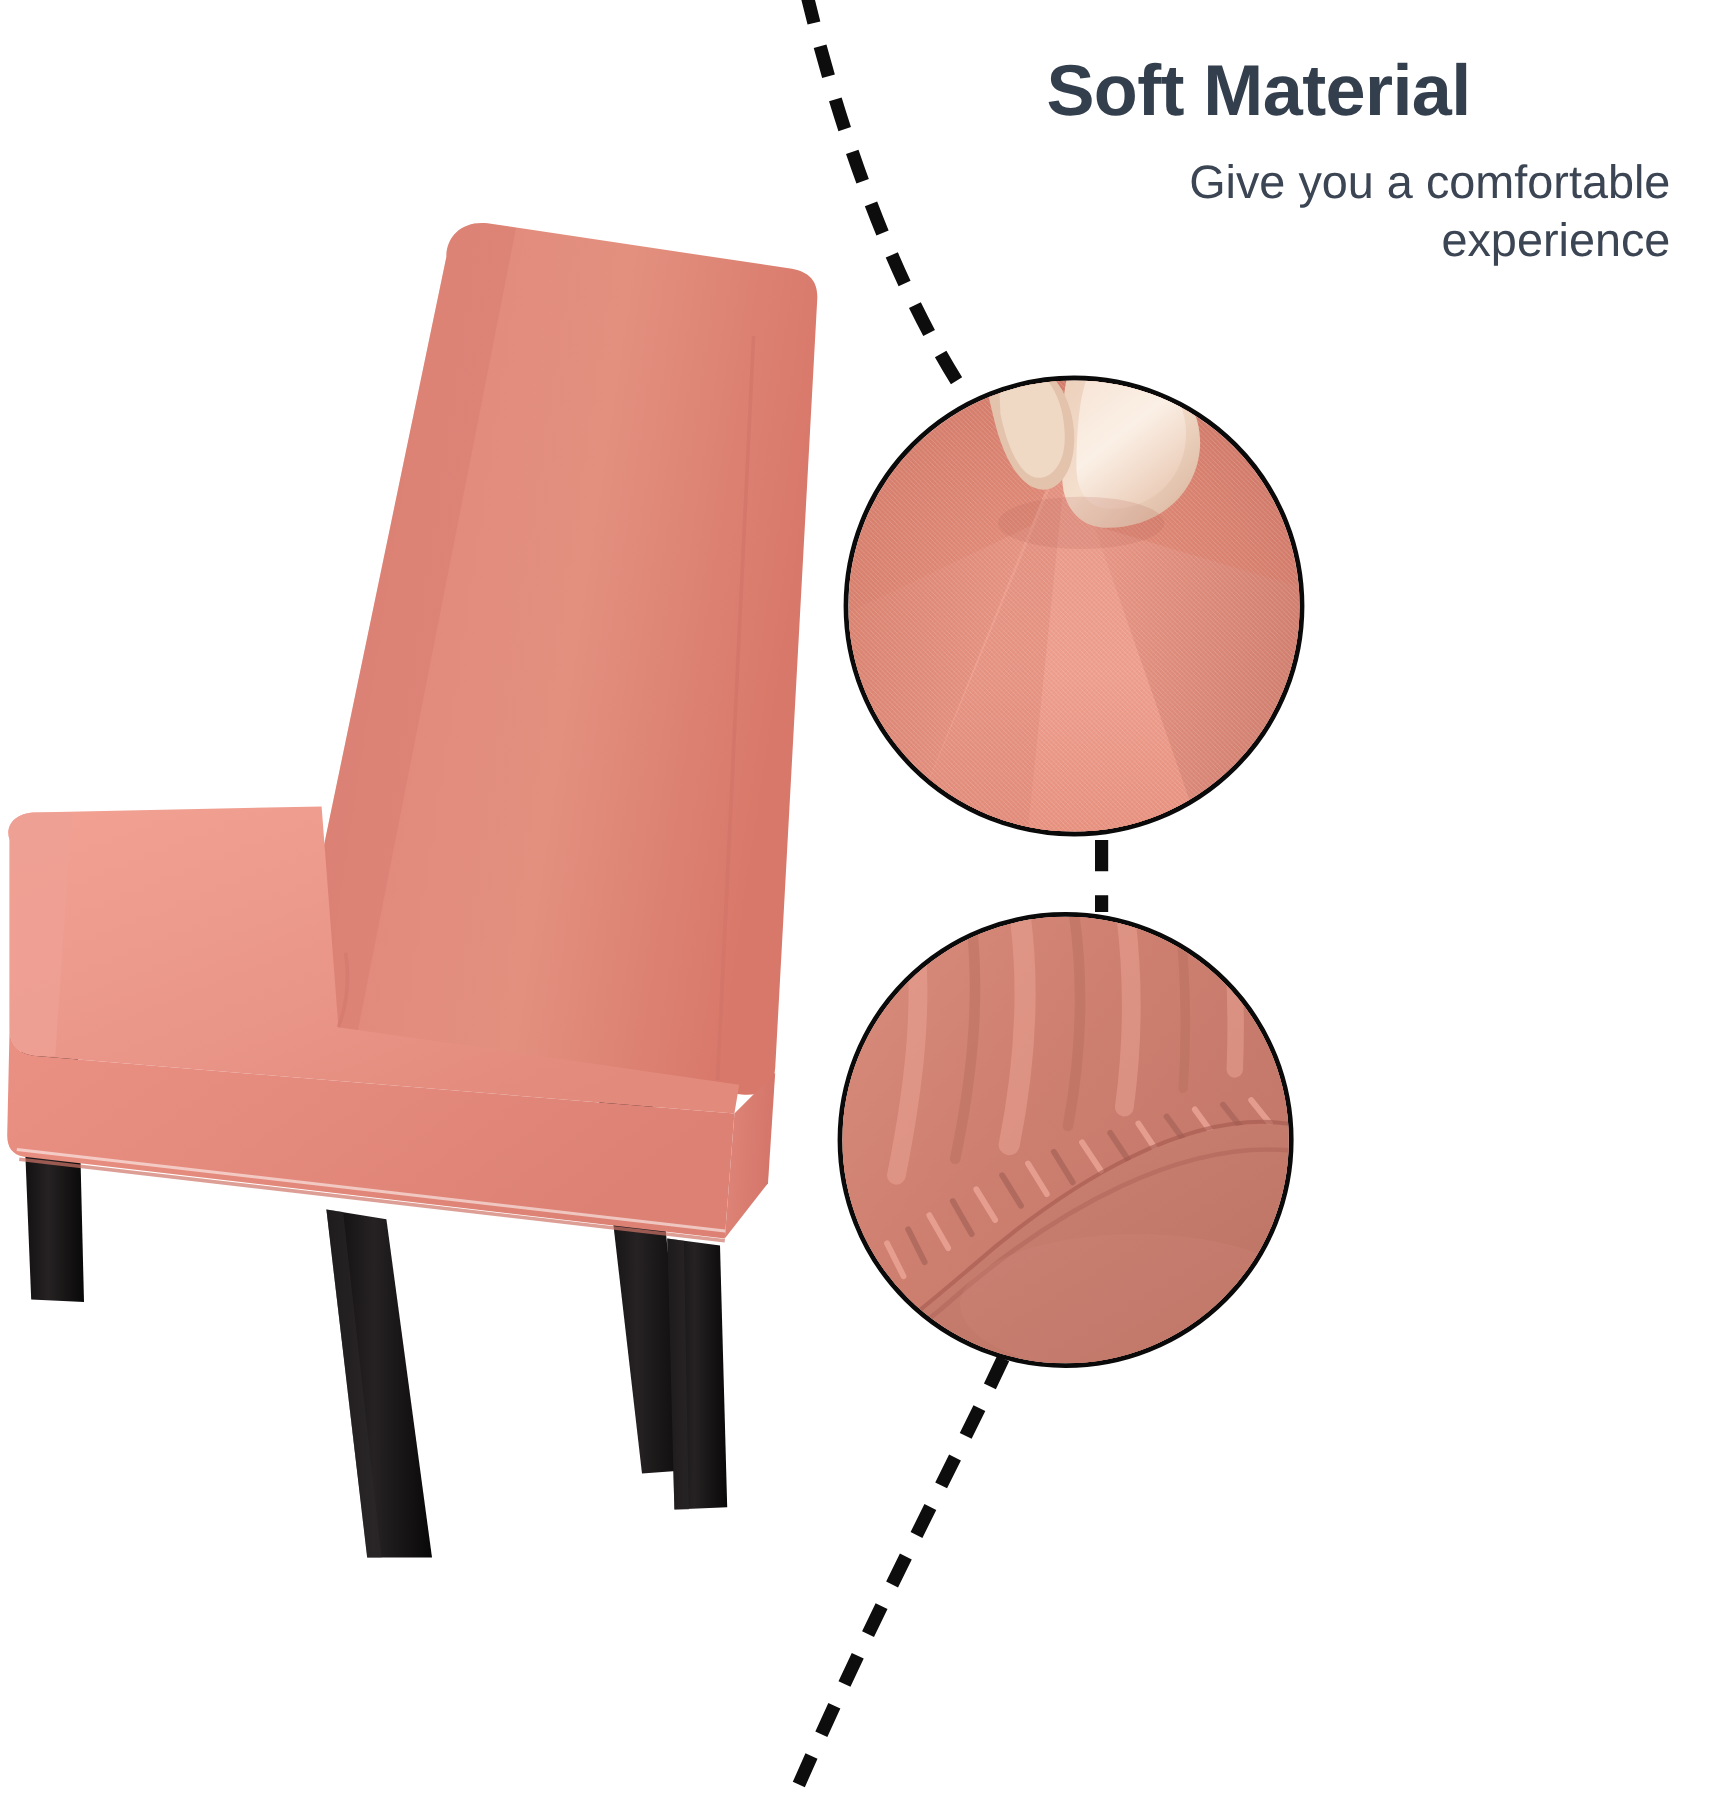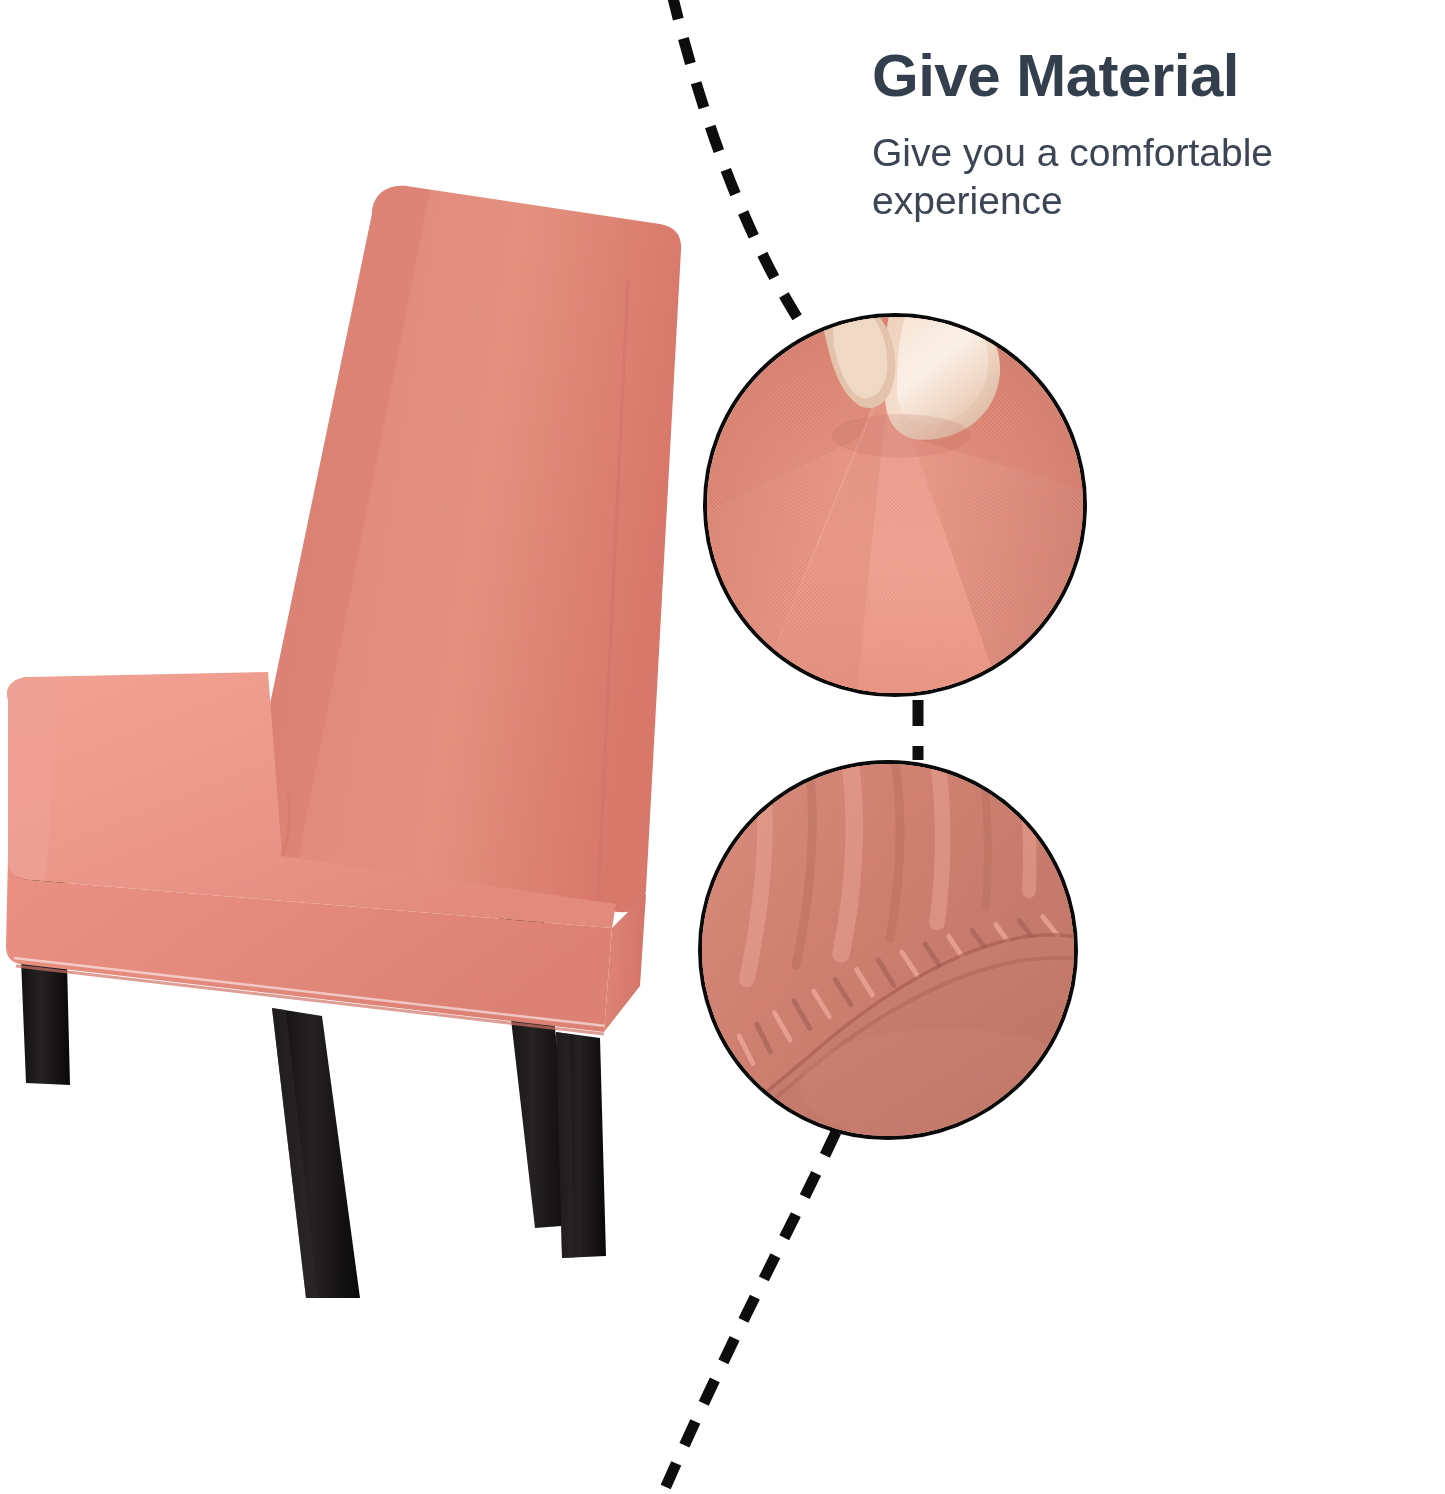--- a/index.html
+++ b/index.html
@@ -36,20 +36,21 @@
     margin: 0;
     white-space: nowrap;
   }
   .feature-desc {
     font-family: "Liberation Sans", sans-serif;
     font-weight: normal;
     font-size: 39px;
     line-height: 1.22;
     color: #3b4554;
     margin: 0;
+    text-align: right;
   }
   #soft-material-desc { margin-top: 22px; width: 520px; }
   #elastic-botton-desc { margin-top: 38px; width: 560px; }
 
   
   #connector-layer {
     position: absolute;
     left: 0; top: 0;
     width: 1445px; height: 1494px;
     pointer-events: none;
@@ -329,18 +330,18 @@
         <rect x="-10" y="-10" width="400" height="400" fill="url(#hemLower)"></rect>
         <path d="M 390 200 C 290 186, 180 252, 100 320 C 64 352, 36 372, -10 396" stroke="#a86055" stroke-width="4" fill="none" opacity="0.45"></path>
         <ellipse cx="250" cy="330" rx="150" ry="60" fill="#d0897a" opacity="0.22"></ellipse>
       </g>
 
       <path d="M 390 178 C 300 158, 190 228, 110 298 C 70 332, 40 358, -10 388" stroke="#a3594f" stroke-width="3.5" fill="none" opacity="0.6"></path>
     </svg>
   </div>
 
   <div class="feature-block" id="block-soft-material">
-    <h2 class="feature-title">Give Material</h2>
+    <h2 class="feature-title">Soft Material</h2>
     <p class="feature-desc" id="soft-material-desc">Give you a comfortable experience</p>
   </div>
 
 
 </div>
 
 </body></html>

